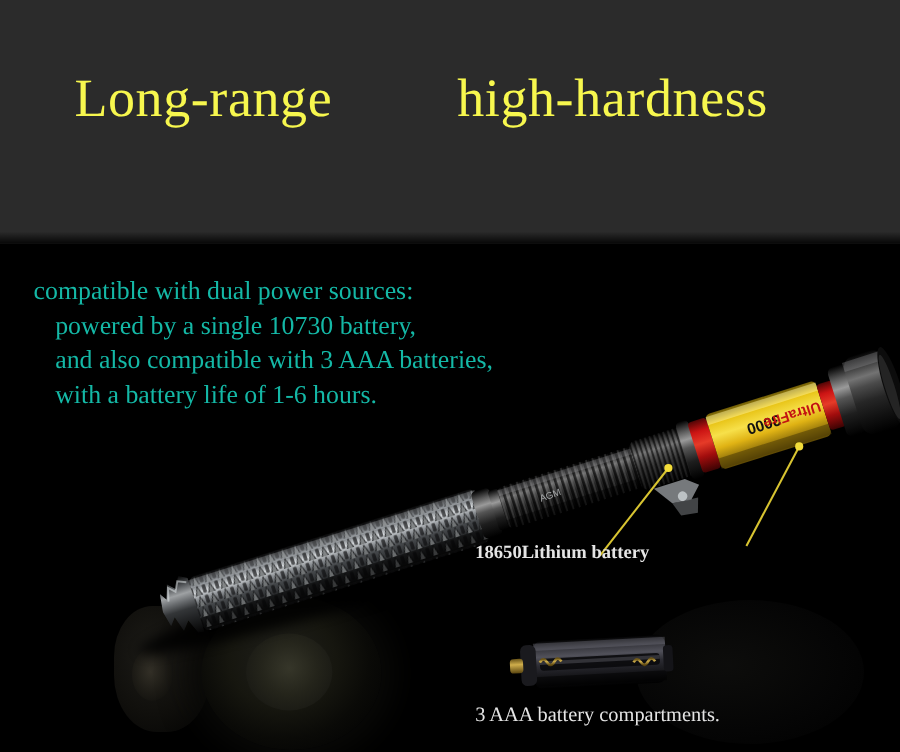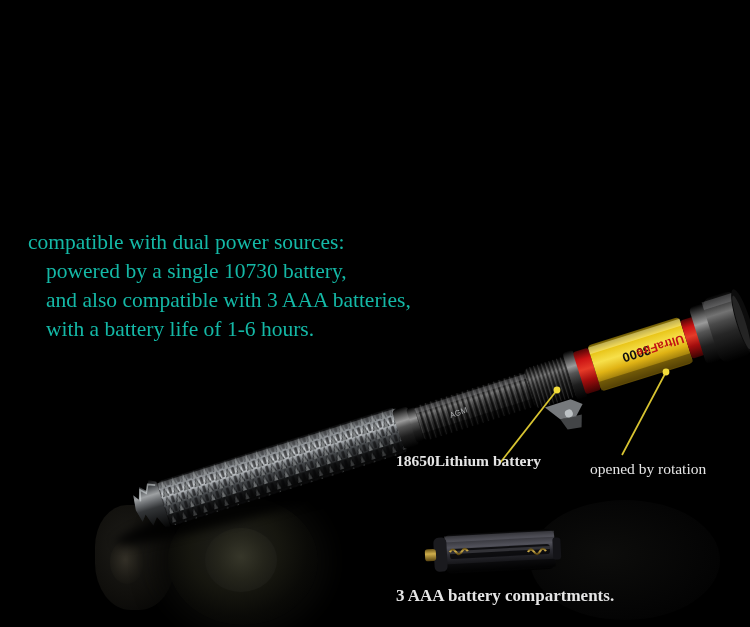--- a/index.html
+++ b/index.html
@@ -68,29 +68,33 @@
     position:absolute;left:0;top:0;width:750px;height:627px;pointer-events:none;
   }
 
   
   .callout{
     position:absolute;color:#e5e5e5;font-size:15.5px;
     font-family:"Liberation Serif", serif;white-space:nowrap;font-weight:700;
   }
   #callout-18650{left:396px;top:452px;}
   #callout-rotation{left:590px;top:460px;font-weight:400;font-size:15.5px;}
-  #callout-aaa{left:396px;top:586px;font-weight:700;font-size:17px;}
+  #callout-aaa{left:396px;top:586px;font-weight:400;font-size:17px;}
 
   
 </style>
 </head>
 <body>
 
 <div id="page">
 
+  <div id="header-band">
+    <div class="headline" id="headline-1">Long-range</div>
+    <div class="headline" id="headline-2">high-hardness</div>
+  </div>
 
   <div id="spec-block">
     <span class="ln">compatible with dual power sources:</span>
     <span class="ln indent">powered by a single 10730 battery,</span>
     <span class="ln indent">and also compatible with 3 AAA batteries,</span>
     <span class="ln indent">with a battery life of 1-6 hours.</span>
   </div>
 
   <div class="ghost" id="ghost-right"></div>
   <div class="ghost" id="ghost-head"></div>
@@ -260,16 +264,15 @@
 
     <g stroke="#d8c431" stroke-width="1.7" fill="none">
       <line x1="557" y1="390" x2="500" y2="463"></line>
       <line x1="666" y1="372" x2="622" y2="455"></line>
     </g>
     <circle cx="557" cy="390" r="3.4" fill="#f2dc3a"></circle>
     <circle cx="666" cy="372" r="3.4" fill="#f2dc3a"></circle>
   </svg>
 
   <div class="callout" id="callout-18650">18650Lithium battery</div>
-  <div class="callout" id="callout-rotation">opened by rotation</div>
   <div class="callout" id="callout-aaa">3 AAA battery compartments.</div>
 
 </div>
 
 </body></html>

